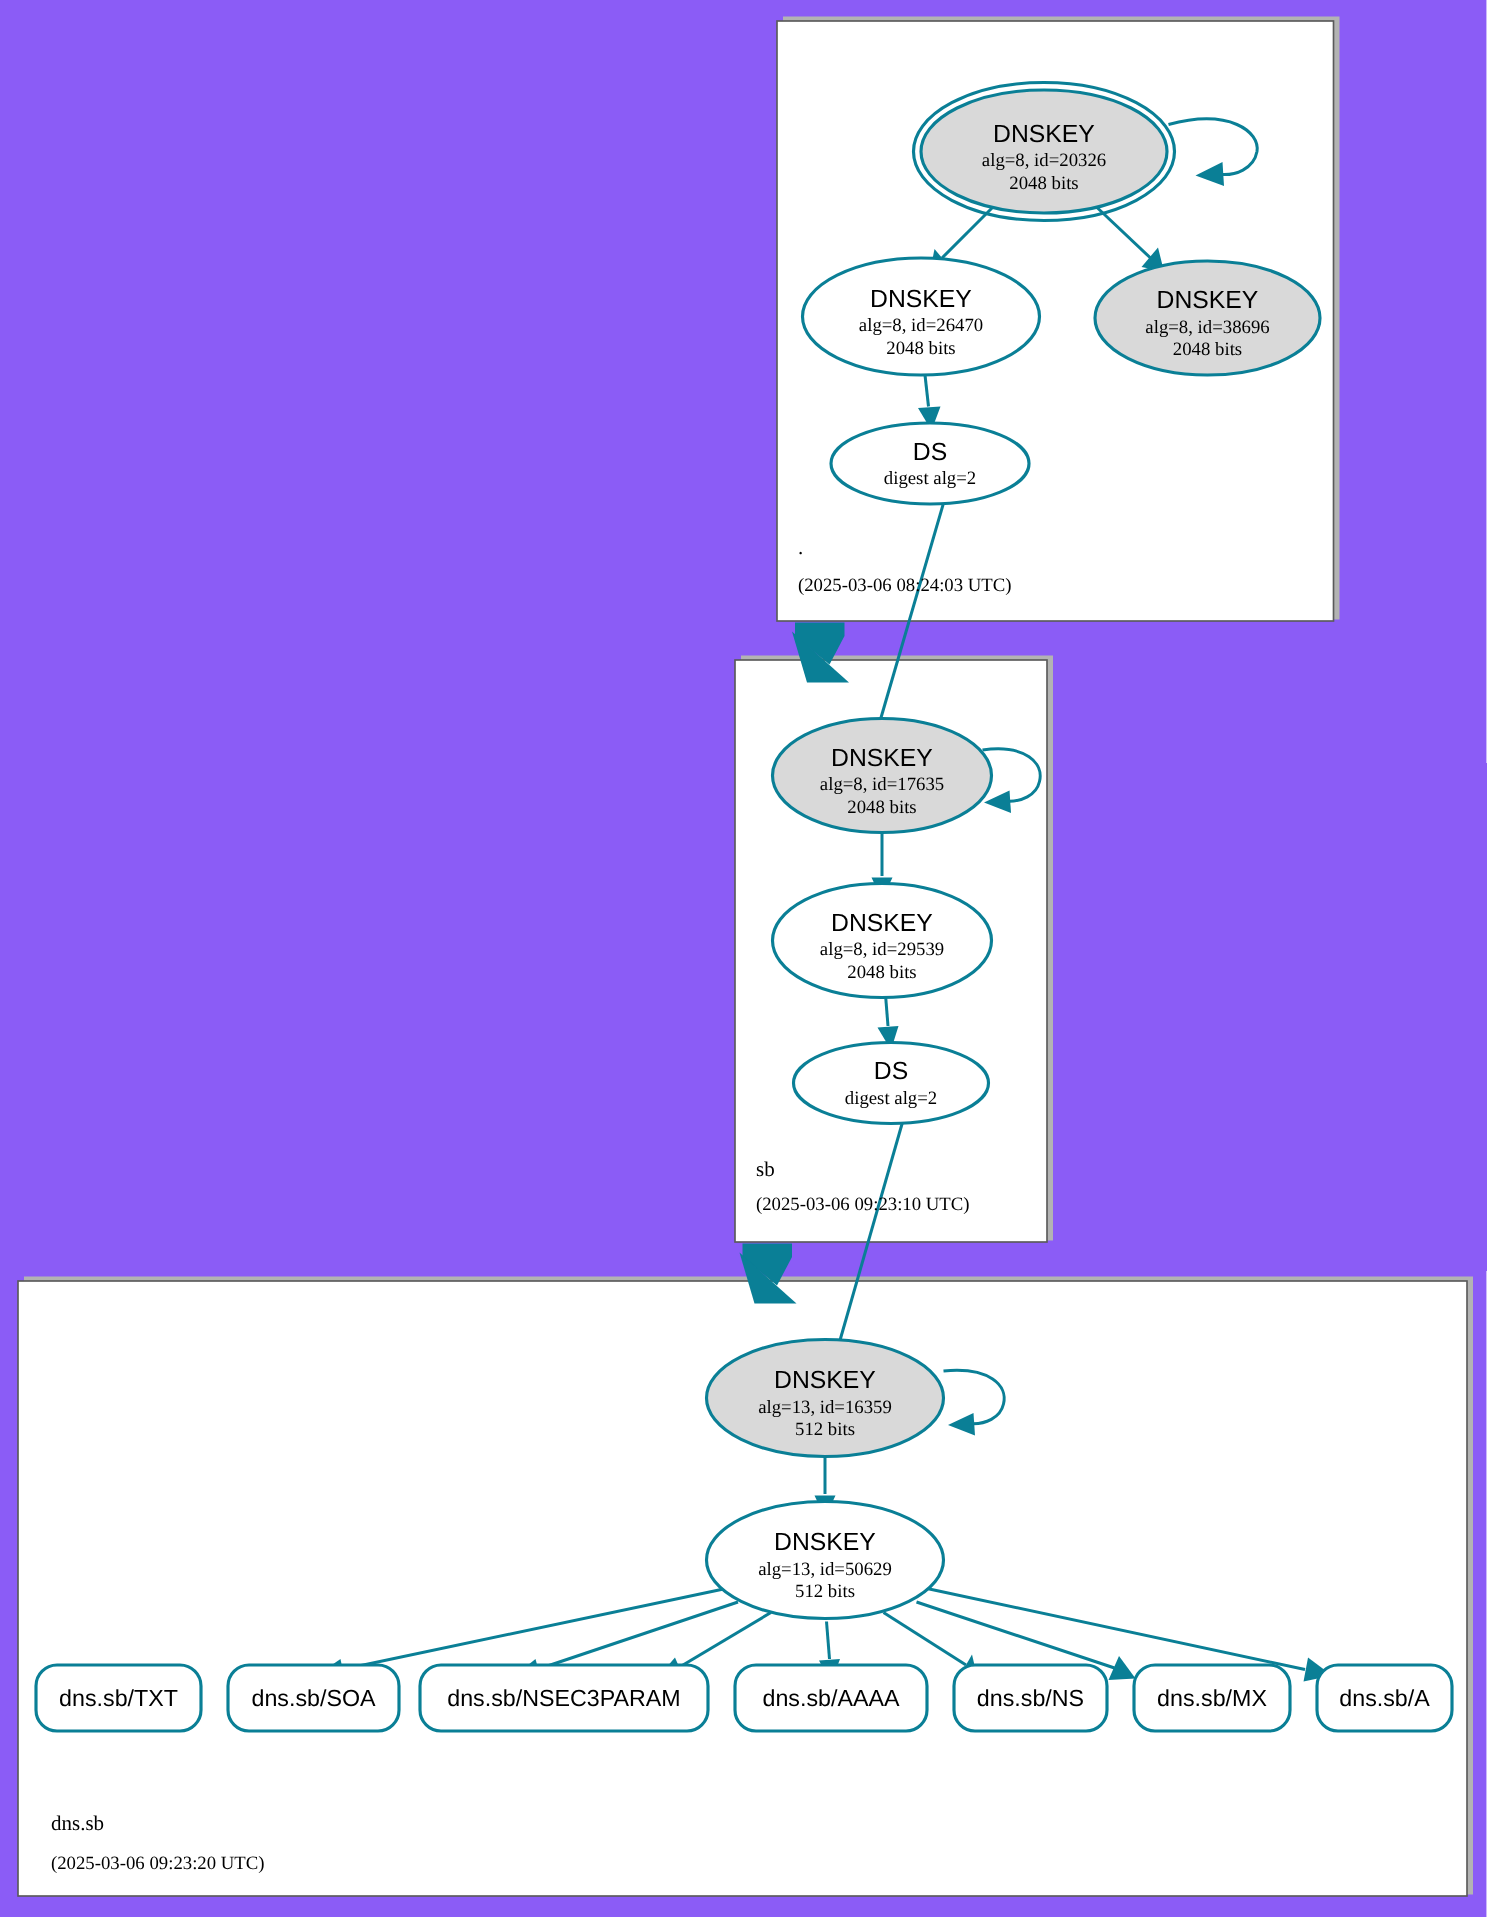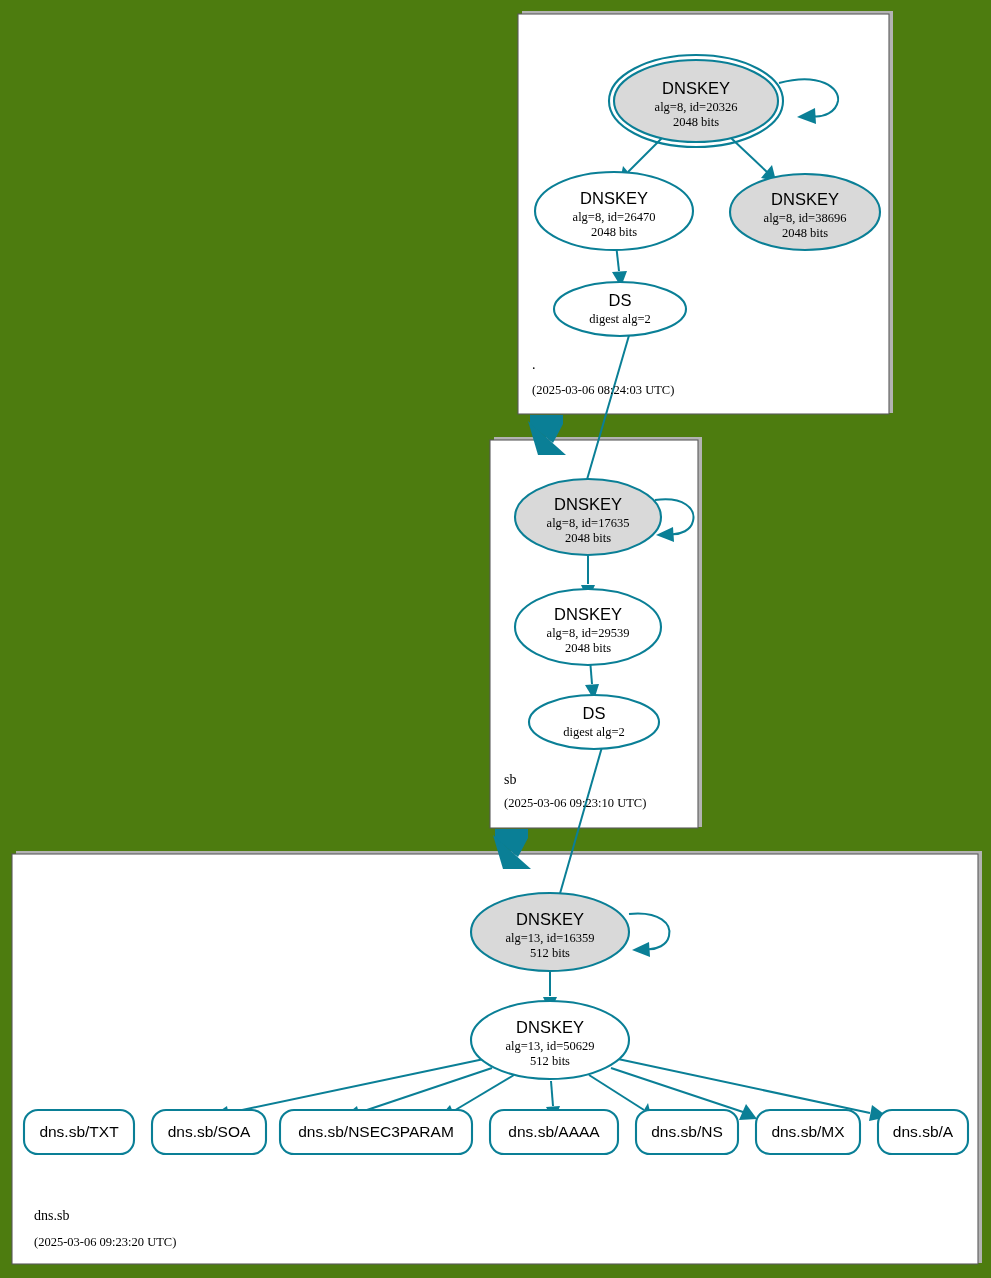--- a/index.html
+++ b/index.html
@@ -7,21 +7,21 @@
     padding: 0;
     background: #ffffff;
   }
   body {
     font-family: "Liberation Sans", sans-serif;
   }
   #canvas {
     position: relative;
     width: 991px;
     height: 1278px;
-    background: #4d7c0f;
+    background: #8b5cf6;
     overflow: hidden;
   }
   svg#graph {
     position: absolute;
     left: 0;
     top: 0;
     width: 991px;
     height: 1278px;
   }
   .zone-box {

